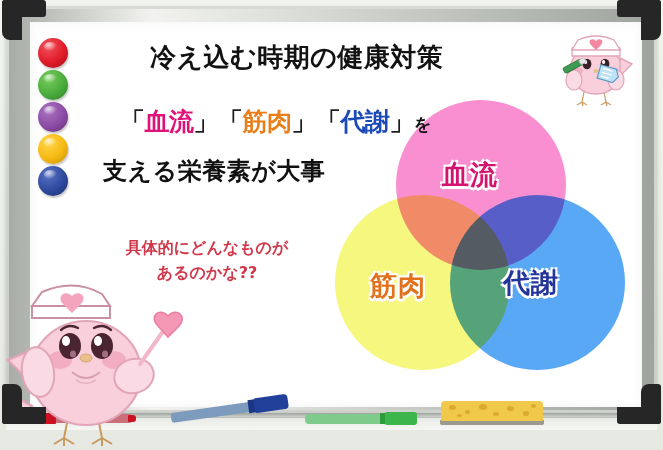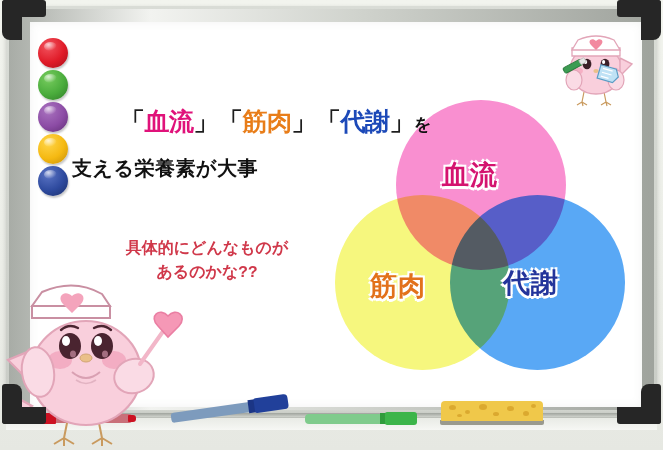--- a/index.html
+++ b/index.html
@@ -120,31 +120,31 @@
     font-size: 25px; font-weight: bold; white-space: nowrap;
     z-index: 14; letter-spacing:-0.5px;margin-left:40px;
   }
   .line-kw .br { color:#1d1d1d; font-weight:bold;}
   .kw-1 { color:#e0127a; }
   .kw-2 { color:#e87d19; }
   .kw-3 { color:#1c49b8; }
   .kw-tail { color:#101010; font-size:17px; }
 
   .line-sub {
-    position:absolute; left:72px; top:155px;
-    font-size: 20px; font-weight: bold; color:#111;
+    position:absolute; left:103px; top:155px;
+    font-size: 24px; font-weight: bold; color:#111;
     white-space: nowrap; z-index:14; letter-spacing: 0.5px; text-align: center;
   }
 
   .ask {
     position:absolute; left:82px; top:236px;
     font-size: 16px; font-weight:bold; color:#d0384a;
     line-height: 1.55; z-index:14; text-align:center; width:250px;
   }
-  .ask .l2 { display:block;font-family:Liberation Mono, monospace; }
+  .ask .l2 { display:block; }
 
   
   .venn { position:absolute; left:330px; top:100px; width:300px; height:285px; z-index:13; }
   .circle { position:absolute; border-radius:50%; mix-blend-mode: multiply; }
   .c-pink   { left:66px;  top:0px;   width:170px; height:170px; background:#f98fd0; }
   .c-yellow { left:5px;   top:95px;  width:175px; height:175px; background:#f6f77e; }
   .c-blue   { left:120px; top:95px;  width:175px; height:175px; background:#59a8f5; }
   .vlabel {
     position:absolute; font-size:27px; font-weight:bold; z-index:15;
     white-space:nowrap; letter-spacing:1px;
@@ -170,20 +170,21 @@
   </div>
 
   <div class="magnets">
     <div class="magnet" style="background:radial-gradient(circle at 34% 28%, #f2535e, #e01b28 55%, #a3101b 100%);"></div>
     <div class="magnet" style="background:radial-gradient(circle at 34% 28%, #77cc5e, #4aac3c 55%, #2f7a27 100%);"></div>
     <div class="magnet" style="background:radial-gradient(circle at 34% 28%, #a973bf, #8c4ca5 55%, #5f2d74 100%);"></div>
     <div class="magnet" style="background:radial-gradient(circle at 34% 28%, #ffd54a, #f5b912 55%, #c18b06 100%);"></div>
     <div class="magnet" style="background:radial-gradient(circle at 34% 28%, #5a74c4, #2e4a9e 55%, #1b2e68 100%);"></div>
   </div>
 
+  <div class="title">冷え込む時期の健康対策</div>
 
   <div class="line-kw">
     <span class="br">「</span><span class="kw-1">血流</span><span class="br">」</span><span class="br">「</span><span class="kw-2">筋肉</span><span class="br">」</span><span class="br">「</span><span class="kw-3">代謝</span><span class="br">」</span><span class="kw-tail">を</span>
   </div>
 
   <div class="line-sub">支える栄養素が大事</div>
 
   <div class="ask">
     <span>具体的にどんなものが</span>
     <span class="l2">あるのかな??</span>

